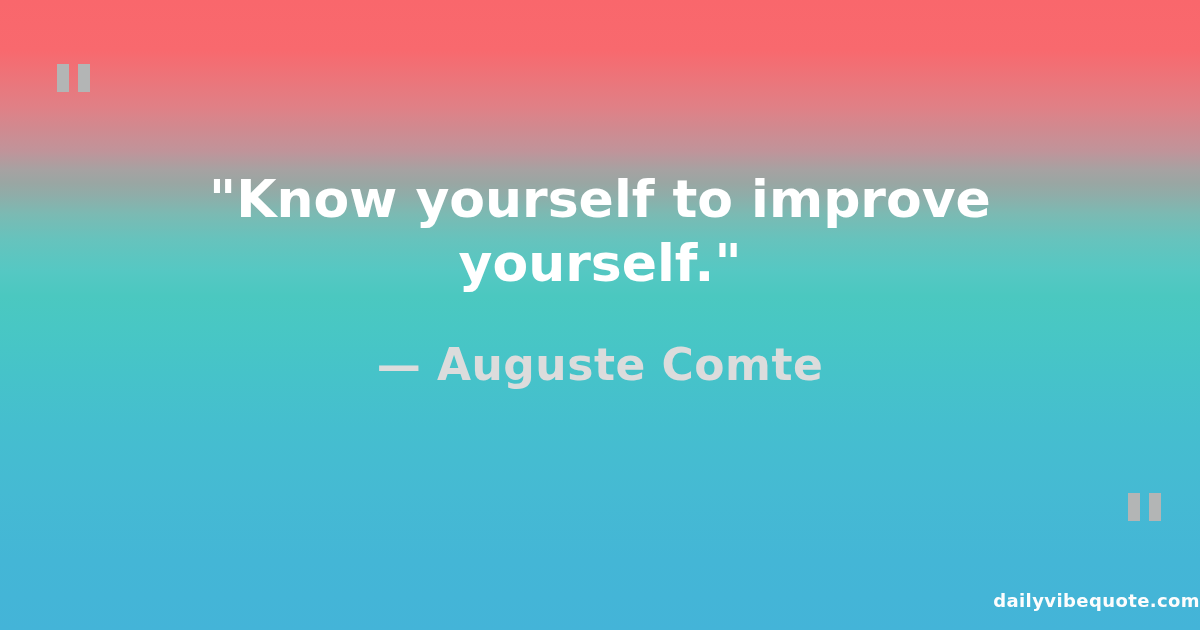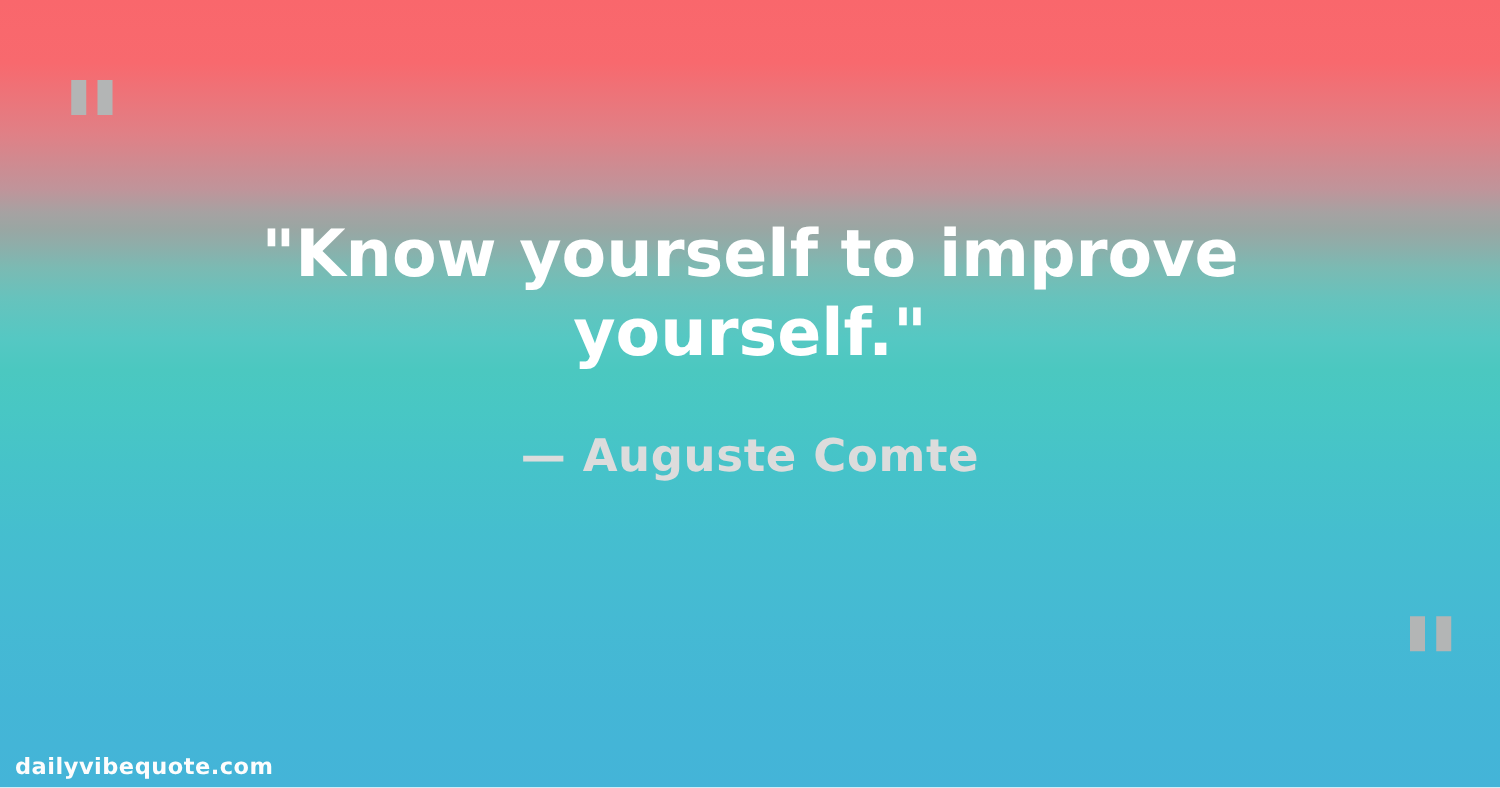--- a/index.html
+++ b/index.html
@@ -88,35 +88,34 @@
     line-height: 1.22;
     font-weight: bold;
     color: #ffffff;
     letter-spacing: 0px;
     max-width: 1080px;
   }
 
   .quote-author {
     margin: 0;
     margin-top: 44px;
-    font-size: 36px;
+    font-size: 44px;
     line-height: 1.2;
     font-weight: bold;
     color: #dcdcdc;
     letter-spacing: 0.5px;
   }
 
   
   .site-footer {
     position: absolute;
     left: 0;
     right: 0;
-    bottom: 6px;
-    text-align: left;
-    padding-left: 12px;
+    bottom: 19px;
+    text-align: right;
   }
 
   .site-url {
     margin: 0;
     font-size: 18px;
     font-weight: bold;
     color: #fdfdfd;
     letter-spacing: 0.4px;
   }
 </style>

